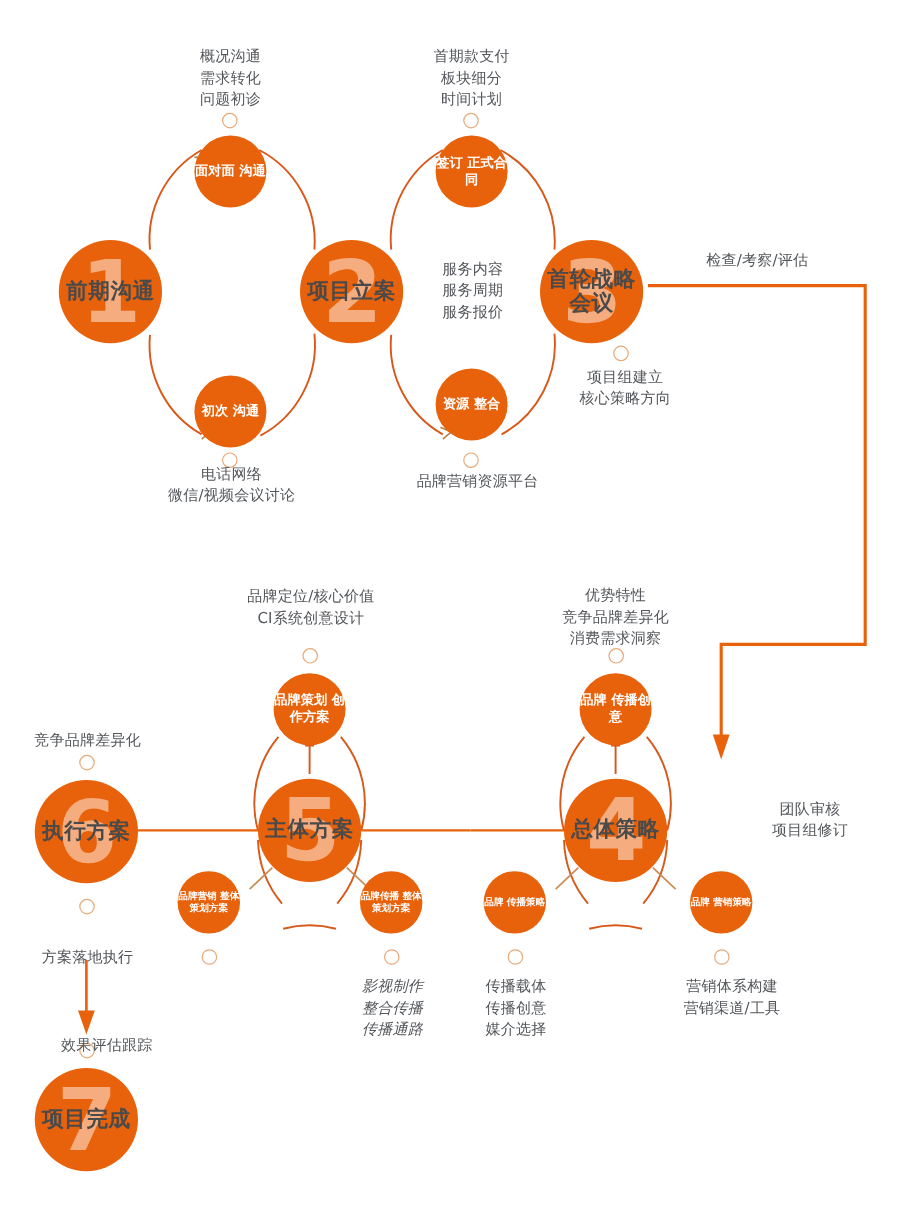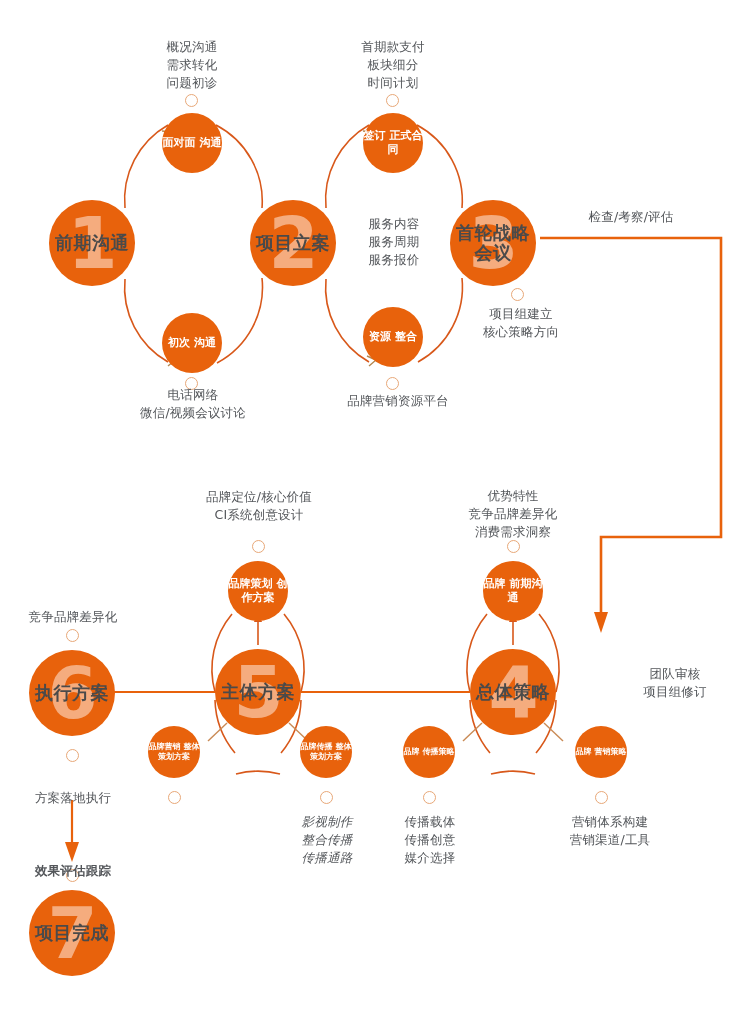--- a/index.html
+++ b/index.html
@@ -235,21 +235,21 @@
 整合传播
 传播通路</div>
 
   <div class="node big" style="left:470px; top:649px;">
     <span class="bignum">4</span>
     <span class="biglabel">总体策略</span>
   </div>
 
   <div class="node mid" style="left:483px; top:561px;">
     <span class="midlabel">品牌
-前期沟通</span>
+传播创意</span>
   </div>
   <div class="ring" style="left:507px; top:540px;"></div>
   <div class="cap ctr" style="left:452px; top:487px; width:122px;">优势特性
 竞争品牌差异化
 消费需求洞察</div>
 
   <div class="node sm" style="left:403px; top:726px;">
     <span class="smlabel">品牌
 传播策略</span>
   </div>
@@ -276,15 +276,15 @@
   <div class="ring" style="left:66px; top:629px;"></div>
   <div class="cap ctr" style="left:9px; top:608px; width:128px;">竞争品牌差异化</div>
   <div class="ring" style="left:66px; top:749px;"></div>
   <div class="cap ctr" style="left:9px; top:789px; width:128px;">方案落地执行</div>
 
   <div class="node big" style="left:29px; top:890px;">
     <span class="bignum">7</span>
     <span class="biglabel">项目完成</span>
   </div>
   <div class="ring" style="left:66px; top:869px;"></div>
-  <div class="cap ctr" style="left:9px; top:862px; width:128px;font-weight:bold;">效果评估跟踪</div>
+  <div class="cap ctr" style="left:25px; top:862px; width:128px;">效果评估跟踪</div>
 
 </div>
 
 </body></html>

